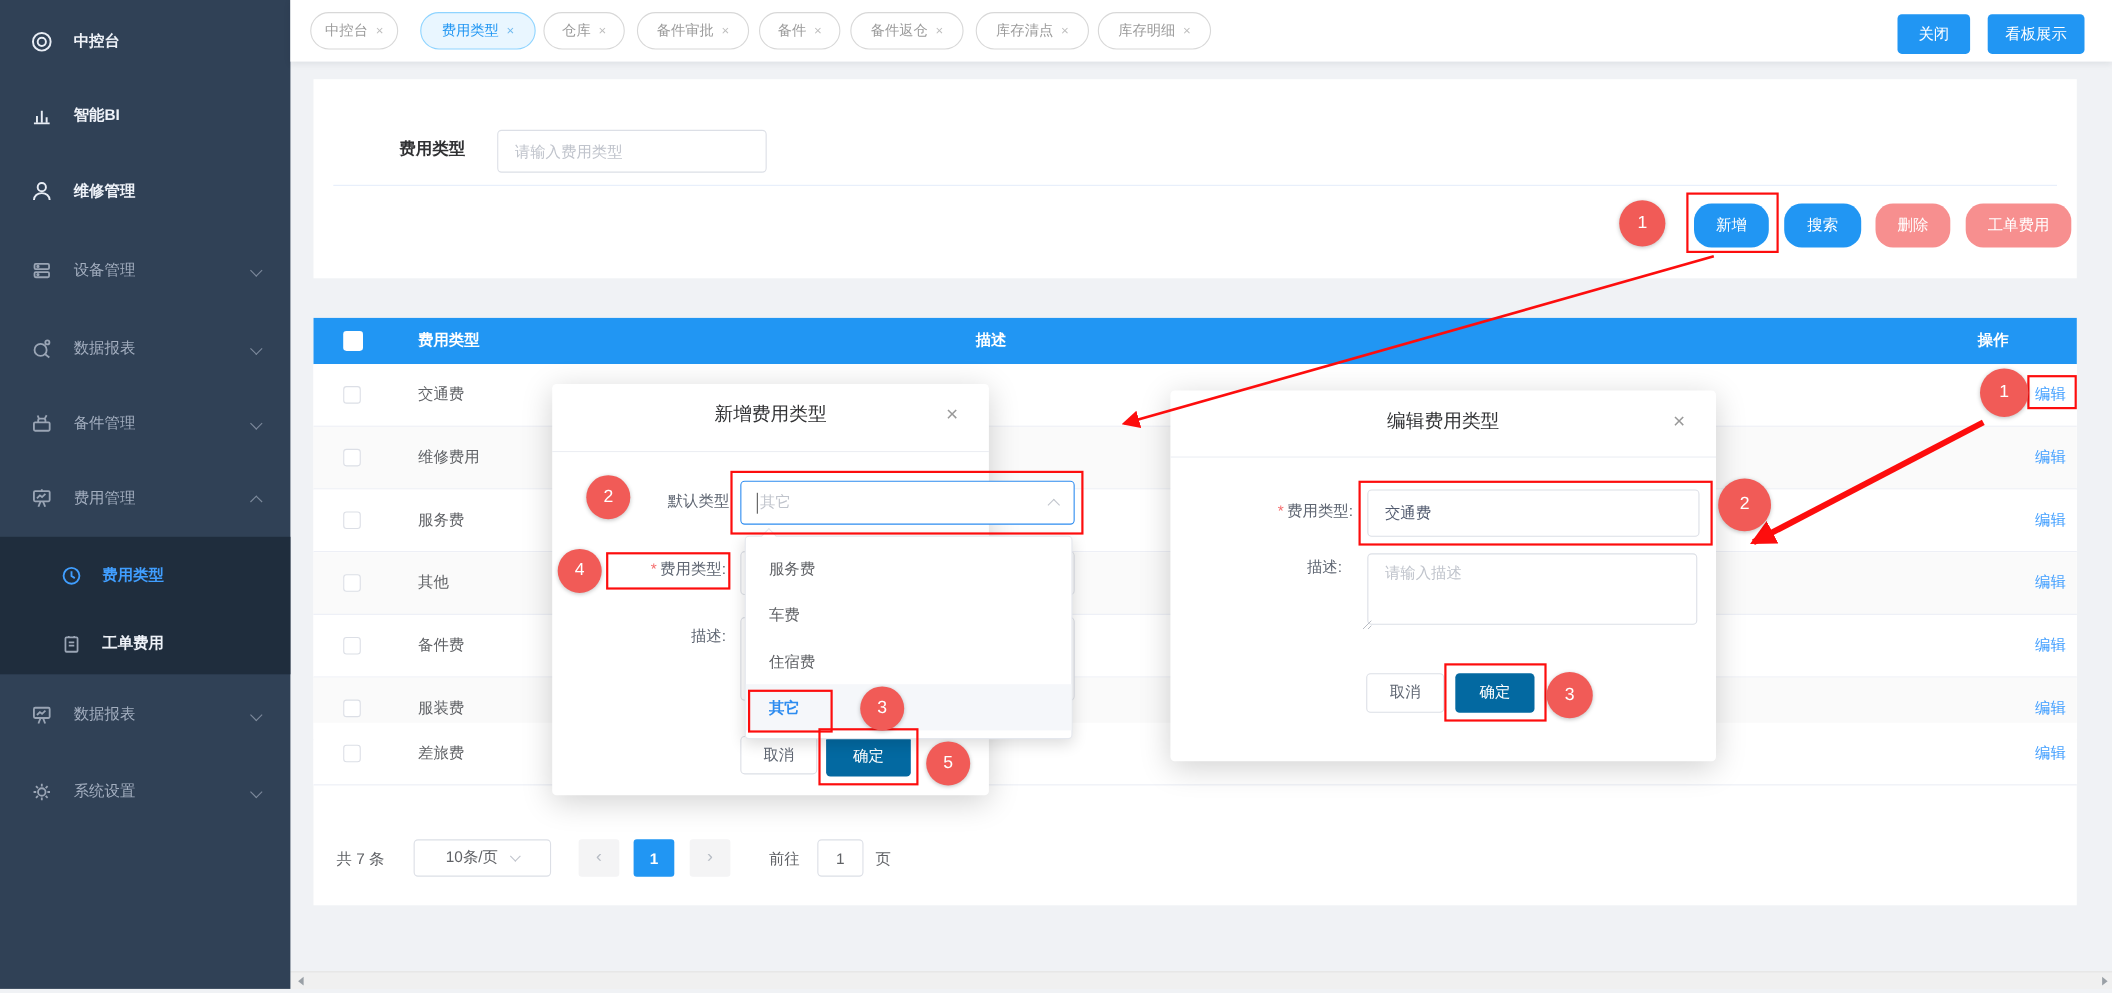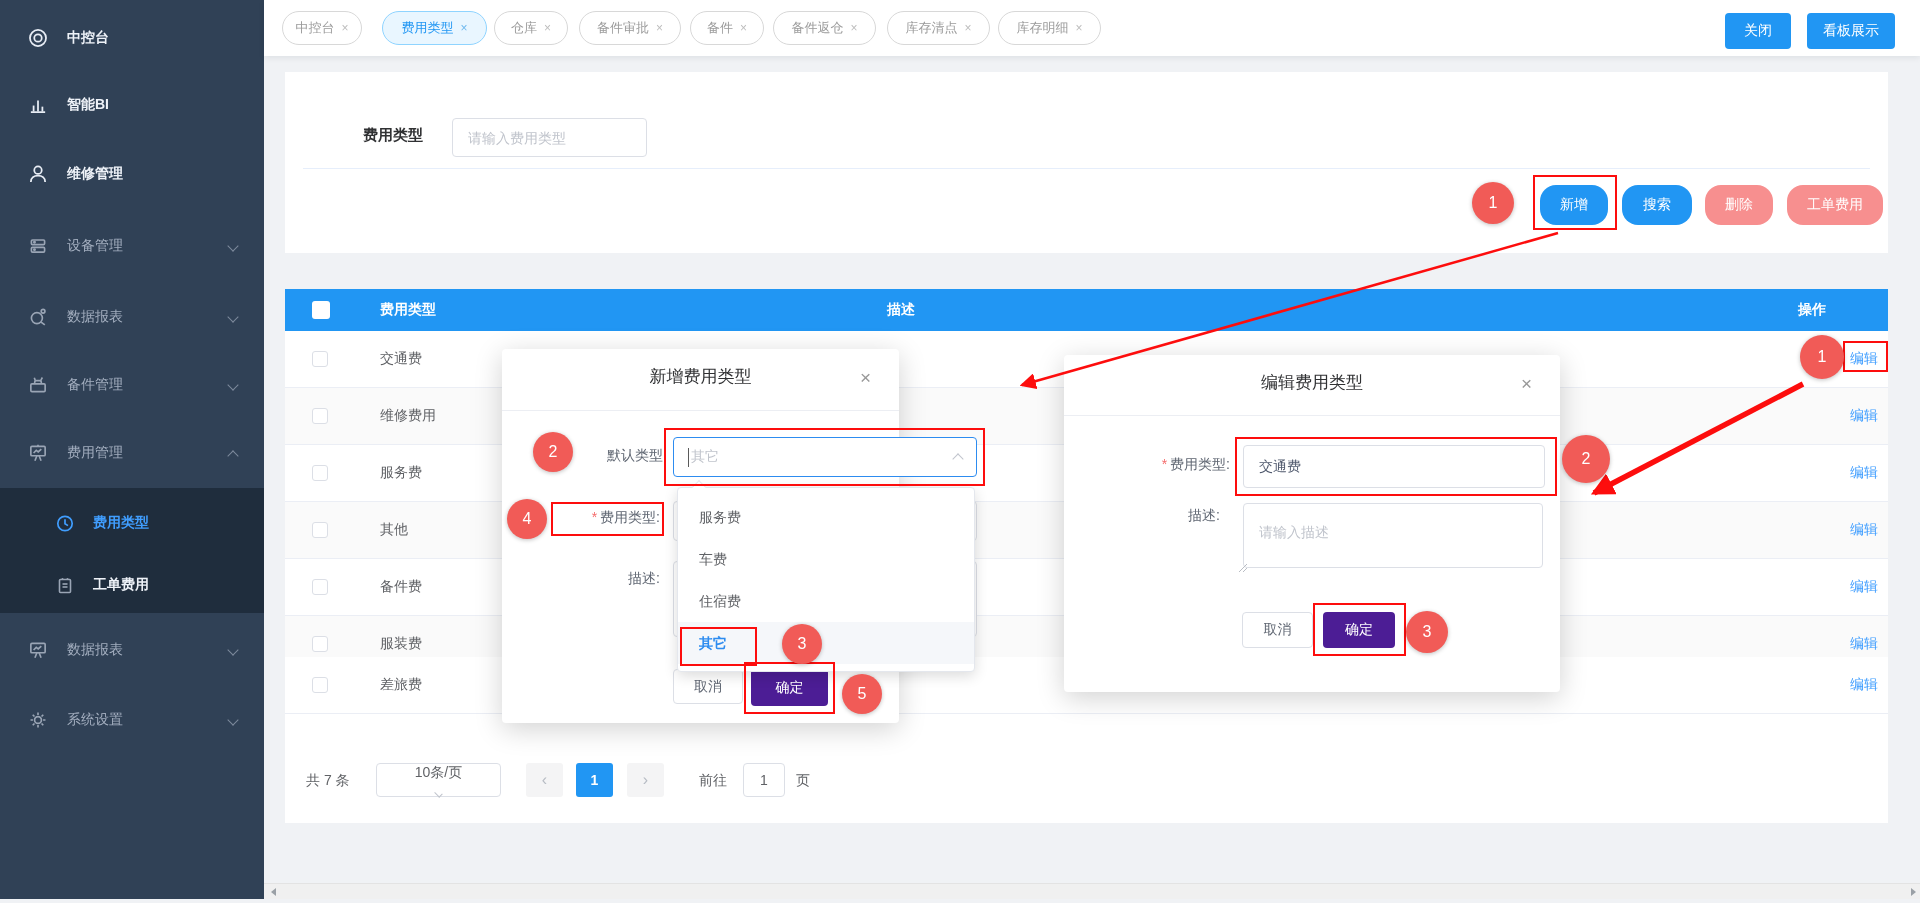--- a/index.html
+++ b/index.html
@@ -33,21 +33,21 @@
   .tab .x { font-size:12px; color:#bdbdbd; line-height:1; }
   .tab.active { background:#e9f6ff; border-color:#8fd4ff; color:#2196f3; }
   .tab.active .x { color:#6fb9ee; }
   .hdr-btn { position:absolute; top:13px; height:36px; background:#2196f3; color:#fff; border:none; border-radius:4px;
              font-size:14px; cursor:pointer; font-family:inherit; }
 
   
   .card { position:absolute; background:#fff; }
   #card-search { left:285px; top:72px; width:1603px; height:181px; }
   #search-label { position:absolute; left:78px; top:54px; font-size:15px; font-weight:bold; color:#303133; }
-  #search-input { position:absolute; left:167px; top:46px; width:195px; height:39px; border:1px solid #dcdfe6; border-radius:4px;
+  #search-input { position:absolute; left:167px; top:46px; width:245px; height:39px; border:1px solid #dcdfe6; border-radius:4px;
                   padding:0 15px; font-size:14px; color:#0f766e; font-family:inherit; outline:none; }
   #search-input::placeholder { color:#c0c4cc; }
   #search-divider { position:absolute; left:18px; right:18px; top:96px; height:1px; background:#e6eefb; }
   .tb-btn { position:absolute; top:113px; height:40px; border:none; border-radius:16px; color:#fff; font-size:14px; cursor:pointer; font-family:inherit; }
   .tb-blue { background:#2196f3; }
   .tb-pink { background:#f78f8f; }
 
   
   #card-table { left:285px; top:289px; width:1603px; height:534px; }
   #thead { position:absolute; left:0; top:0; width:100%; height:42px; background:#2196f3; color:#fff; font-weight:bold; }
@@ -58,21 +58,21 @@
   .trow { position:absolute; left:0; width:100%; height:57px; border-bottom:1px solid #ebeef5; background:#fff; }
   .trow.stripe { background:#fafafa; }
   .trow .cb { position:absolute; left:27px; top:20px; width:16px; height:16px; background:#fff; border:1px solid #dcdfe6; border-radius:3px; cursor:pointer; }
   .trow .tname { position:absolute; left:95px; top:19px; color:#606266; }
   .trow .tedit { position:absolute; right:10px; top:19px; color:#409eff; cursor:pointer; }
 
   
   #pager { position:absolute; left:0; top:474px; width:100%; height:34px; font-size:14px; color:#606266; }
   #pg-total { position:absolute; left:21px; top:0; line-height:34px; }
   #pg-size { position:absolute; left:91px; top:0; width:125px; height:34px; border:1px solid #dcdfe6; border-radius:4px;
-             display:flex; align-items:center; justify-content:center; gap:12px; color:#606266; cursor:pointer;flex-direction:column; }
+             display:flex; align-items:center; justify-content:center; gap:12px; color:#606266; cursor:pointer; }
   #pg-size .chev-s { width:7px; height:7px; border-right:1.4px solid #c0c4cc; border-bottom:1.4px solid #c0c4cc; transform:rotate(45deg); margin-top:-3px; }
   .pg-btn { position:absolute; top:0; width:37px; height:34px; border-radius:3px; background:#f4f4f5; color:#b7bcc4;
             display:flex; align-items:center; justify-content:center; font-size:16px; cursor:pointer; }
   #pg-cur { position:absolute; top:0; left:291px; width:37px; height:34px; border-radius:3px; background:#2196f3; color:#fff;
             font-weight:bold; display:flex; align-items:center; justify-content:center; }
   #pg-goto-label { position:absolute; left:414px; line-height:34px; }
   #pg-goto { position:absolute; left:458px; top:0; width:42px; height:34px; border:1px solid #dcdfe6; border-radius:4px;
              text-align:center; font-size:14px; color:#606266; font-family:inherit; outline:none; }
   #pg-unit { position:absolute; left:511px; line-height:34px; }
 
@@ -82,24 +82,24 @@
   #modal-edit { left:1064px; top:355px; width:496px; height:337px; }
   .m-title { position:absolute; left:0; top:16px; width:100%; text-align:center; font-size:17px; color:#303133; }
   .m-close { position:absolute; right:28px; top:19px; font-size:19px; color:#999; cursor:pointer; line-height:1; }
   .m-div { position:absolute; left:0; top:61px; width:100%; height:1px; background:#eceef3; }
   #modal-edit .m-div { top:60px; }
   .m-label { position:absolute; text-align:right; color:#5f6672; font-size:14px; white-space:nowrap; }
   .req { color:#f56c6c; margin-right:3px; }
   .m-input { position:absolute; border:1px solid #dcdfe6; border-radius:4px; font-size:14px; color:#515a6e;
              padding:0 15px; font-family:inherit; outline:none; background:#fff; }
   .m-input::placeholder, textarea::placeholder { color:#c0c4cc; }
-  textarea.m-input { padding-top:20px; resize:none; }
+  textarea.m-input { padding-top:8px; resize:none; }
   .m-btn { position:absolute; height:35px; border-radius:4px; font-size:14px; cursor:pointer; font-family:inherit; }
   .m-cancel { background:#fff; border:1px solid #dcdfe6; color:#5f6672; }
-  .m-ok { background:#4c1d95; border:none; color:#fff; }
+  .m-ok { background:#0369a1; border:none; color:#fff; }
 
   
   #add-select { left:171px; top:88px; width:304px; height:40px; border:1px solid #2d8cf0; border-radius:4px; position:absolute; background:#fff; }
   #add-select .ph { position:absolute; left:17px; top:10px; color:#c0c4cc; font-size:14px; }
   #add-select .caret { position:absolute; left:14px; top:10px; width:1px; height:19px; background:#5a5a5a; }
   #add-select .chev-up { position:absolute; right:14px; top:17px; width:8px; height:8px; border-right:1.5px solid #c0c4cc; border-bottom:1.5px solid #c0c4cc; transform:rotate(-135deg); }
 
   
   #dropdown { position:absolute; left:677px; top:487px; width:298px; height:185px; background:#fff; border:1px solid #e4e7ed;
               border-radius:4px; box-shadow:0 4px 14px rgba(0,0,0,.14); z-index:32; padding-top:8px; }

